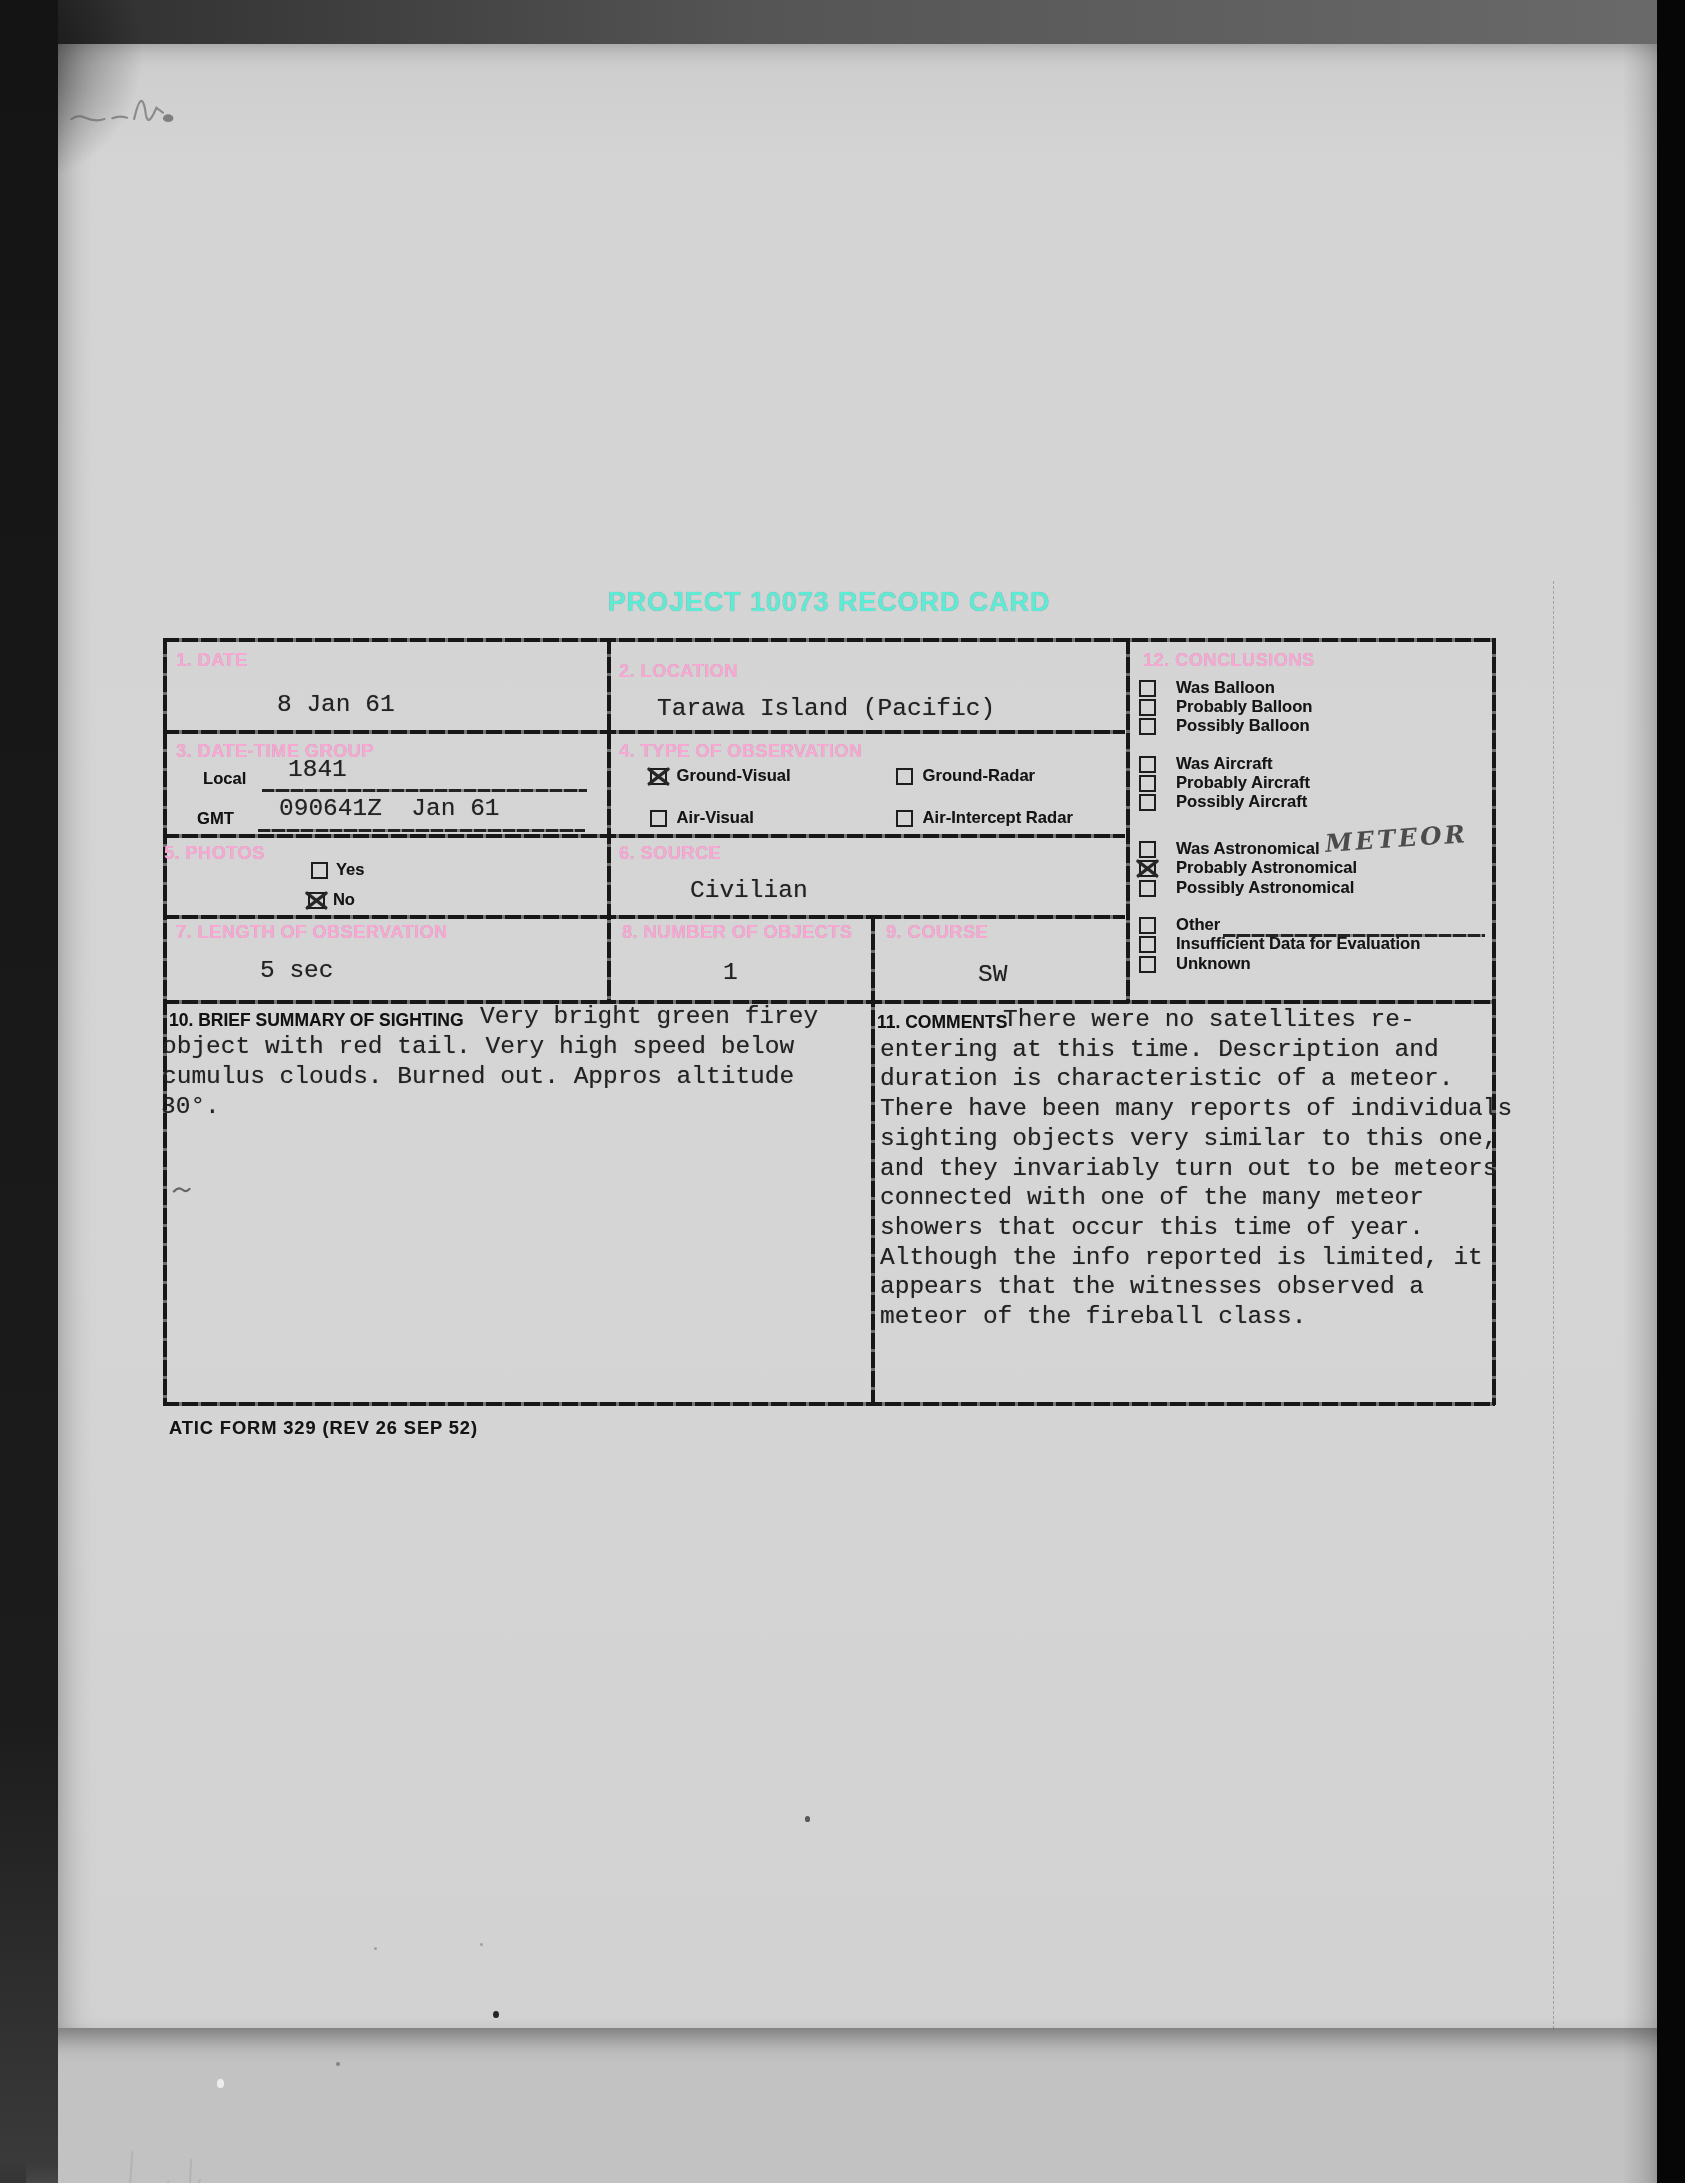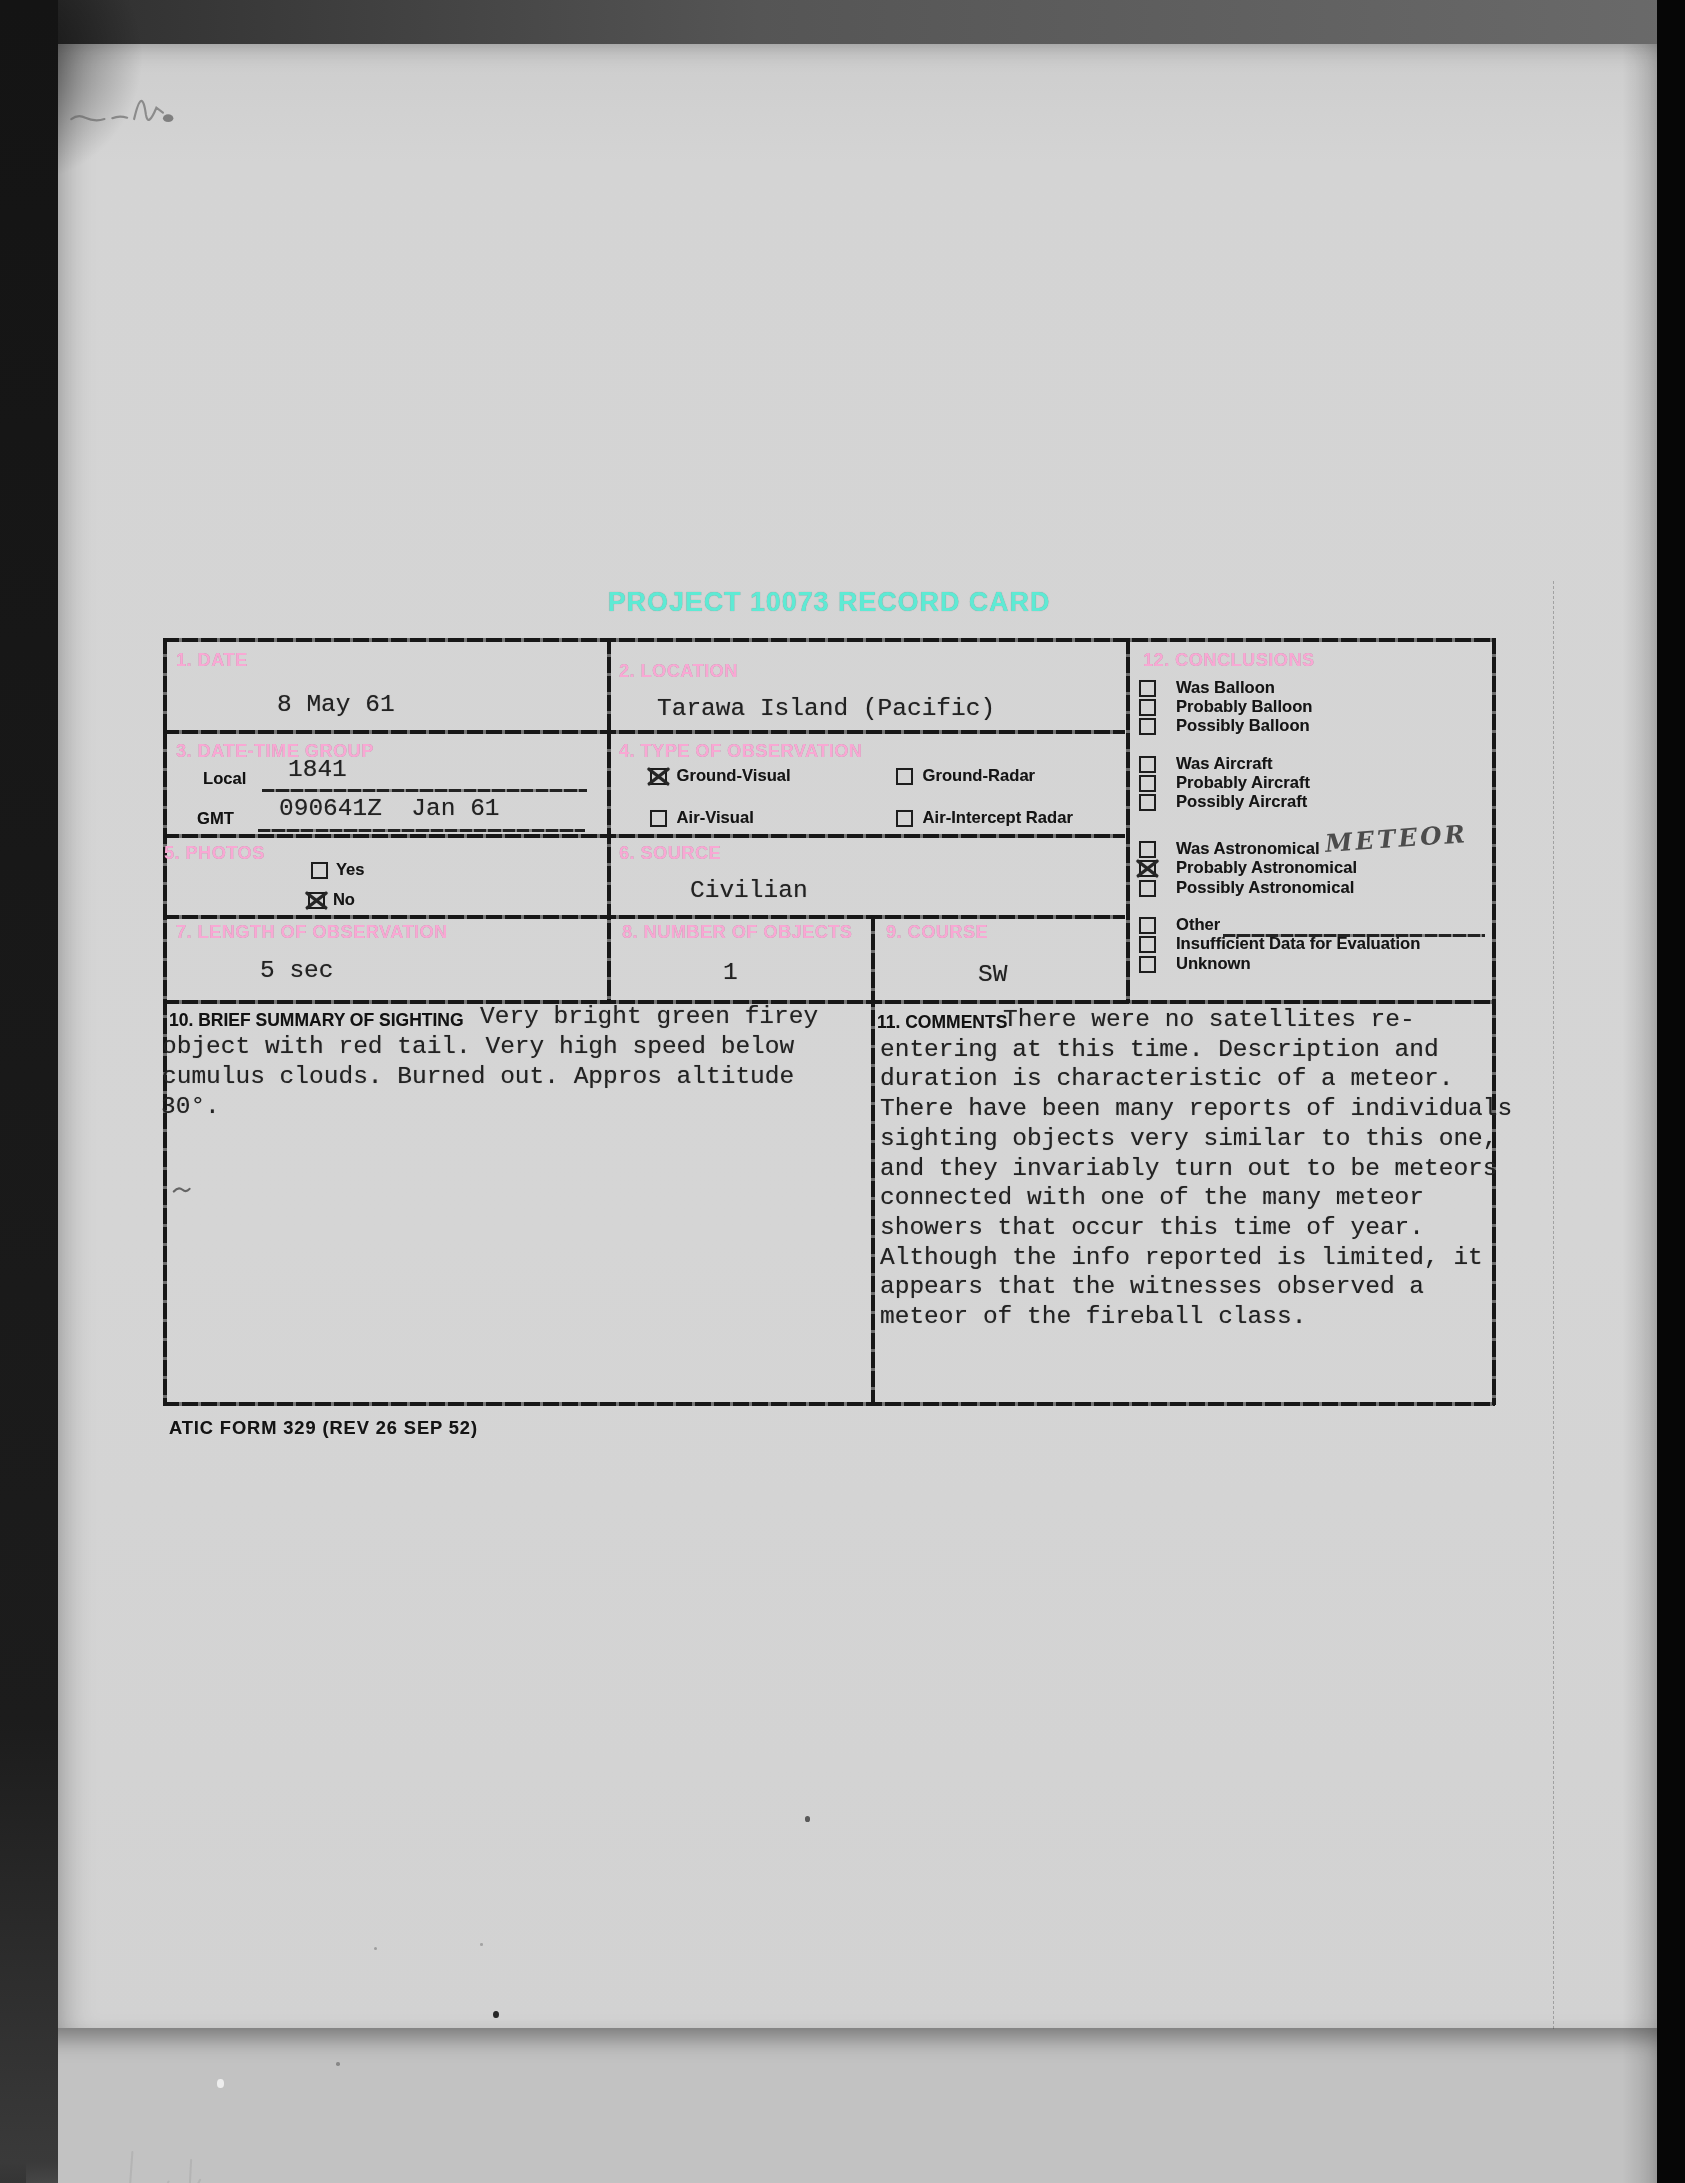--- a/index.html
+++ b/index.html
@@ -87,21 +87,21 @@
   <div class="hline" style="left:163px;top:730px;width:962px;"></div>
   <div class="hline" style="left:163px;top:834px;width:962px;"></div>
   <div class="hline" style="left:163px;top:915px;width:962px;"></div>
   <div class="hline" style="left:163px;top:1000px;width:1332px;"></div>
   <div class="vline" style="left:607px;top:638px;height:365px;"></div>
   <div class="vline" style="left:1126px;top:638px;height:365px;"></div>
   <div class="vline" style="left:871px;top:915px;height:490px;"></div>
 </div>
 
 <div class="abs flabel" style="left:176px;top:649px;">1. DATE</div>
-<div class="abs type" style="left:277px;top:691px;">8 May 61</div>
+<div class="abs type" style="left:277px;top:691px;">8 Jan 61</div>
 
 <div class="abs flabel" style="left:619px;top:649px;margin-top:11px;">2. LOCATION</div>
 <div class="abs type" style="left:657px;top:695px;">Tarawa Island (Pacific)</div>
 
 <div class="abs flabel" style="left:176px;top:740px;">3. DATE-TIME GROUP</div>
 <div class="abs slabel" style="left:203px;top:769px;">Local</div>
 <div class="abs type" style="left:288px;top:756px;">1841</div>
 <div class="blank" style="left:262px;top:789px;width:325px;"></div>
 <div class="abs slabel" style="left:197px;top:809px;">GMT</div>
 <div class="abs type" style="left:279px;top:795px;">090641Z  Jan 61</div>

